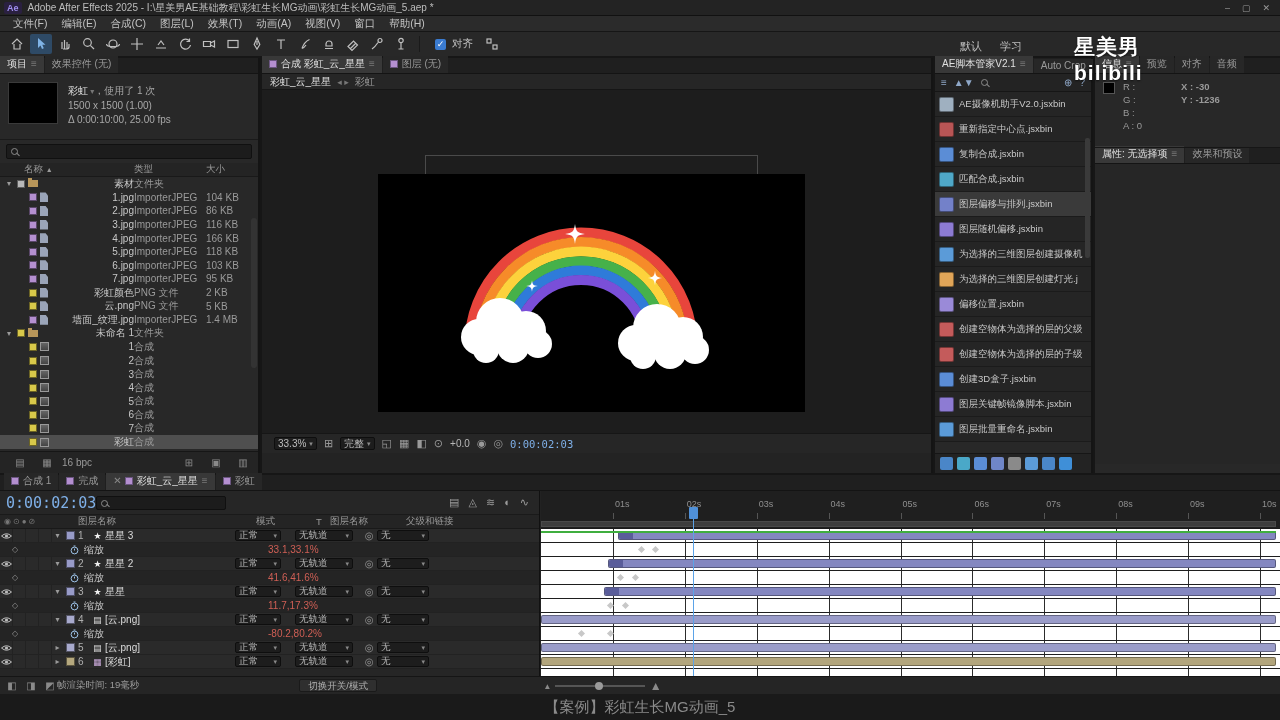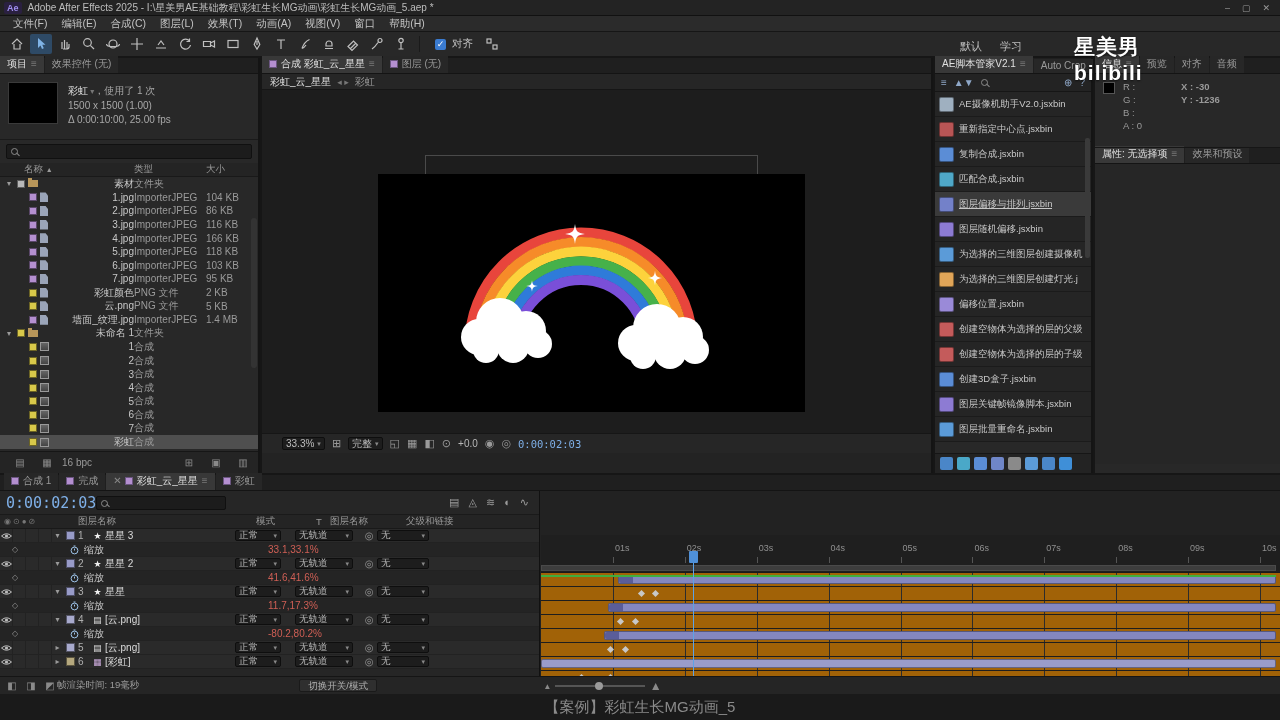--- a/index.html
+++ b/index.html
@@ -63,32 +63,32 @@
 
   
   #comp-panel { position:absolute; top:58px; left:262px; width:671px; height:415px; background:#232323; border-right:2px solid #141414; }
   #comp-nav { height:16px; display:flex; align-items:center; gap:6px; padding-left:8px; background:#262626; border-bottom:1px solid #161616; font-size:10px; }
   #comp-nav .cur { color:#e0e0e0; }
   #comp-nav .arrows { color:#777; font-size:9px; }
   #comp-nav .oth { color:#9a9a9a; }
   #viewport { position:relative; height:363px; background:#1d1d1d; overflow:hidden; }
   #comp-bounds { position:absolute; left:163px; top:65px; width:333px; height:257px; border:1px solid #4a4a4a; }
   #comp-black { position:absolute; left:116px; top:84px; width:427px; height:238px; background:#000; }
-  #comp-bar { position:absolute; bottom:0; left:0; right:0; height:20px; background:#262626; border-top:1px solid #161616; display:flex; align-items:center; gap:7px; padding:0 20px; font-size:10px; color:#b8b8b8; }
+  #comp-bar { position:absolute; bottom:0; left:0; right:0; height:20px; background:#262626; border-top:1px solid #161616; display:flex; align-items:center; gap:7px; padding:0 12px; font-size:10px; color:#b8b8b8; }
   .dd { display:inline-flex; align-items:center; justify-content:space-between; background:#1d1d1d; border:1px solid #0e0e0e; border-radius:2px; padding:0 3px; height:13px; color:#bdbdbd; font-size:10px; gap:3px; }
   .dd b { font-weight:normal; font-size:7px; color:#8a8a8a; }
   .bar-ico { color:#9a9a9a; font-size:11px; }
   #comp-tc { color:#7fb0e8; font-family:"DejaVu Sans Mono", monospace; font-size:10.5px; }
 
   
   #scripts-panel { position:absolute; top:58px; left:935px; width:158px; height:415px; background:#282828; border-right:2px solid #141414; }
   #script-toolbar { height:18px; background:#232323; border-bottom:1px solid #161616; display:flex; align-items:center; gap:7px; padding:0 6px; color:#8fa8c8; font-size:10px; }
   #script-list { height:352px; overflow:hidden; }
   .script-item { height:25px; display:flex; align-items:center; gap:5px; padding:0 4px; background:#252525; border-bottom:1px solid #1b1b1b;text-align:right; }
-  .script-item.hl { background:#3a3a3a;text-decoration:underline; }
+  .script-item.hl { background:#3a3a3a; }
   .s-ico { width:15px; height:15px; border-radius:2px; flex:none; border:1px solid rgba(0,0,0,.4); }
   .s-label { font-size:9.5px; color:#c8c8c8; white-space:nowrap; overflow:hidden; }
   #script-scroll { position:absolute; right:1px; top:80px; width:5px; height:120px; background:#3a3a3a; border-radius:2px; }
   #script-quickbar { position:absolute; bottom:0; left:0; right:0; height:20px; background:#232323; border-top:1px solid #161616; display:flex; align-items:center; gap:4px; padding:0 5px; }
   .q-ico { width:13px; height:13px; border-radius:2px; }
 
   
   #info-col { position:absolute; top:58px; left:1095px; width:185px; height:415px; background:#282828; }
   #info-body { position:relative; height:74px; border-bottom:1px solid #161616; font-size:9.5px; color:#9a9a9a; }
   #info-swatch { position:absolute; left:8px; top:8px; width:12px; height:12px; background:#000; border:1px solid #555; }
@@ -123,21 +123,21 @@
   .lname { width:130px; color:#dcdcdc; white-space:nowrap; overflow:hidden; flex:none; }
   .tl-row .dd { height:11px; font-size:9.5px; }
   .w46 { width:46px; flex:none; }
   .w56 { width:58px; flex:none; margin-left:14px; }
   .w50 { width:52px; flex:none; }
   .pw { width:16px; text-align:center; color:#9a9a9a; flex:none; margin-left:8px; }
   .kfnav { width:30px; text-align:center; color:#8a8a8a; font-size:8px; flex:none; }
   .sw { width:14px; margin-left:40px; flex:none; display:flex; align-items:center; }
   .pname { color:#c8c8c8;text-align:right; }
   .pval { position:absolute; left:268px; color:#cf5f55; }
-  #tl-right { position:absolute; left:541px; right:0; top:0; bottom:0; background:#a16207;margin-top:44px; }
+  #tl-right { position:absolute; left:541px; right:0; top:0; bottom:0; background:#ffffff; }
   #ruler { position:relative; height:38px; border-bottom:1px solid #1a1a1a; background:#1f1f1f; }
   .rlabel { position:absolute; top:8px; font-size:9px; color:#8f8f8f; transform:translateX(2px); }
   .rtick { position:absolute; top:22px; width:1px; height:6px; background:#555; }
   #workarea { position:absolute; left:0; right:4px; top:30px; height:6px; background:#3d3d3d; border:1px solid #4a4a4a; }
   #g-rows { position:absolute; top:38px; left:0; right:0; bottom:0; overflow:hidden; }
   .gline { position:absolute; top:0; bottom:0; width:1px; background:#2c2c2c; }
   #cacheline { position:absolute; top:2px; left:0; right:4px; height:2px; background:#3fae3f; z-index:3; }
   .g-row { position:relative; height:14px; border-bottom:1px solid #1e1e1e; }
   .lbar { position:absolute; top:2px; height:9px; right:4px; border-radius:2px; border:1px solid rgba(0,0,0,.35); }
   .lbar .cap { position:absolute; left:0; top:0; bottom:0; width:14px; background:#5a5d9a; border-radius:2px 0 0 2px; }

